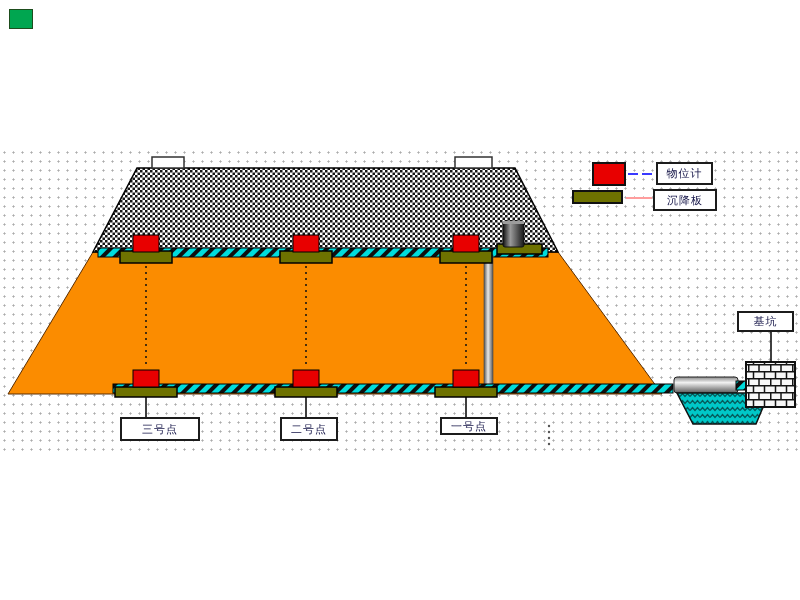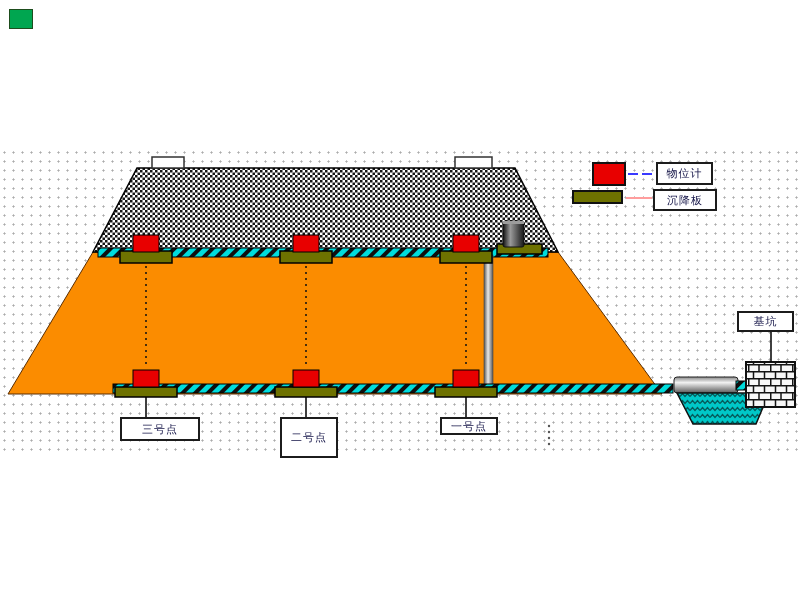--- a/index.html
+++ b/index.html
@@ -11,21 +11,21 @@
   .diagram{position:absolute;left:0;top:0;}
   .indicator{position:absolute;left:9px;top:9px;width:22px;height:18px;
              background:#00A650;border:1px solid #1d4d1d;}
   .lbox{position:absolute;box-sizing:border-box;background:#ffffff;border:2px solid #1c1c1c;
         display:flex;align-items:center;justify-content:center;
         font-size:11px;color:#101044;letter-spacing:1px;white-space:nowrap;overflow:hidden;}
   .lbl-legend1{left:656px;top:162px;width:57px;height:23px;}
   .lbl-legend2{left:653px;top:189px;width:64px;height:22px;}
   .lbl-pit{left:737px;top:311px;width:57px;height:21px;}
   .lbl-p3{left:120px;top:417px;width:80px;height:24px;}
-  .lbl-p2{left:280px;top:417px;width:58px;height:41px;}
+  .lbl-p2{left:280px;top:417px;width:58px;height:24px;}
   .lbl-p1{left:440px;top:417px;width:58px;height:18px;}
 </style>
 </head>
 <body>
 
 <div class="stage">
 
   <div class="dotgrid"></div>
 
   <div class="indicator"></div>

